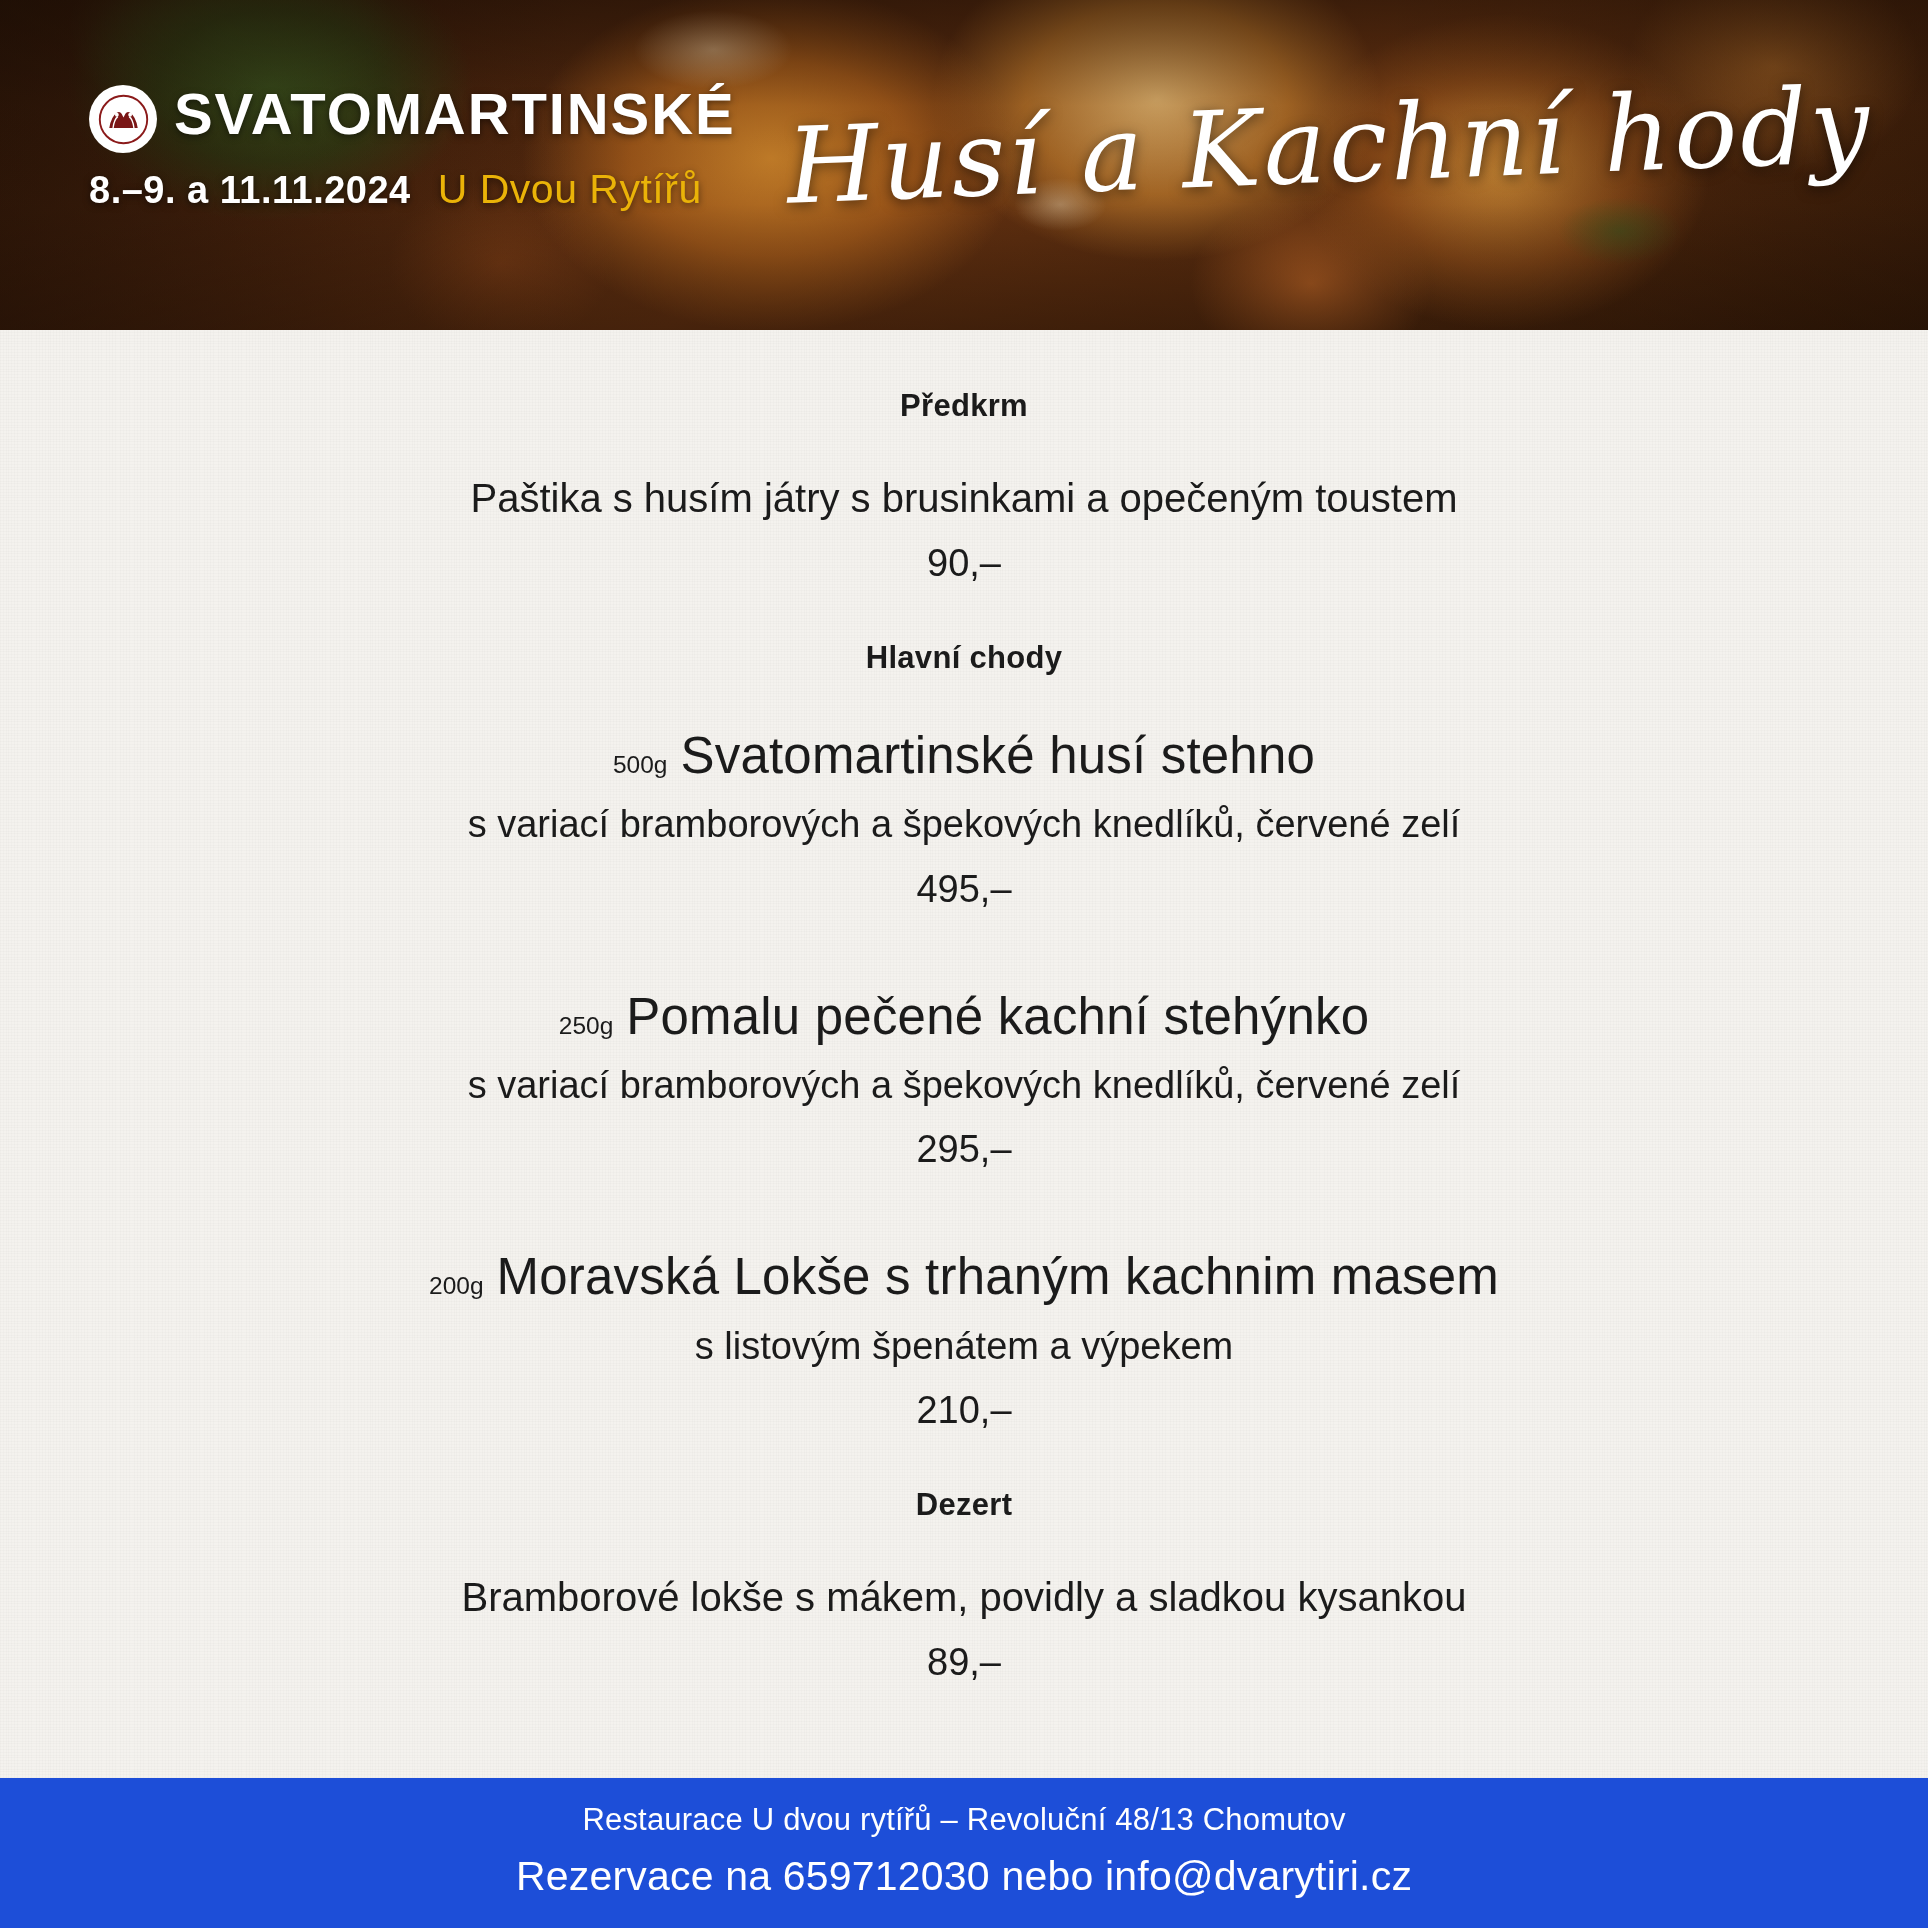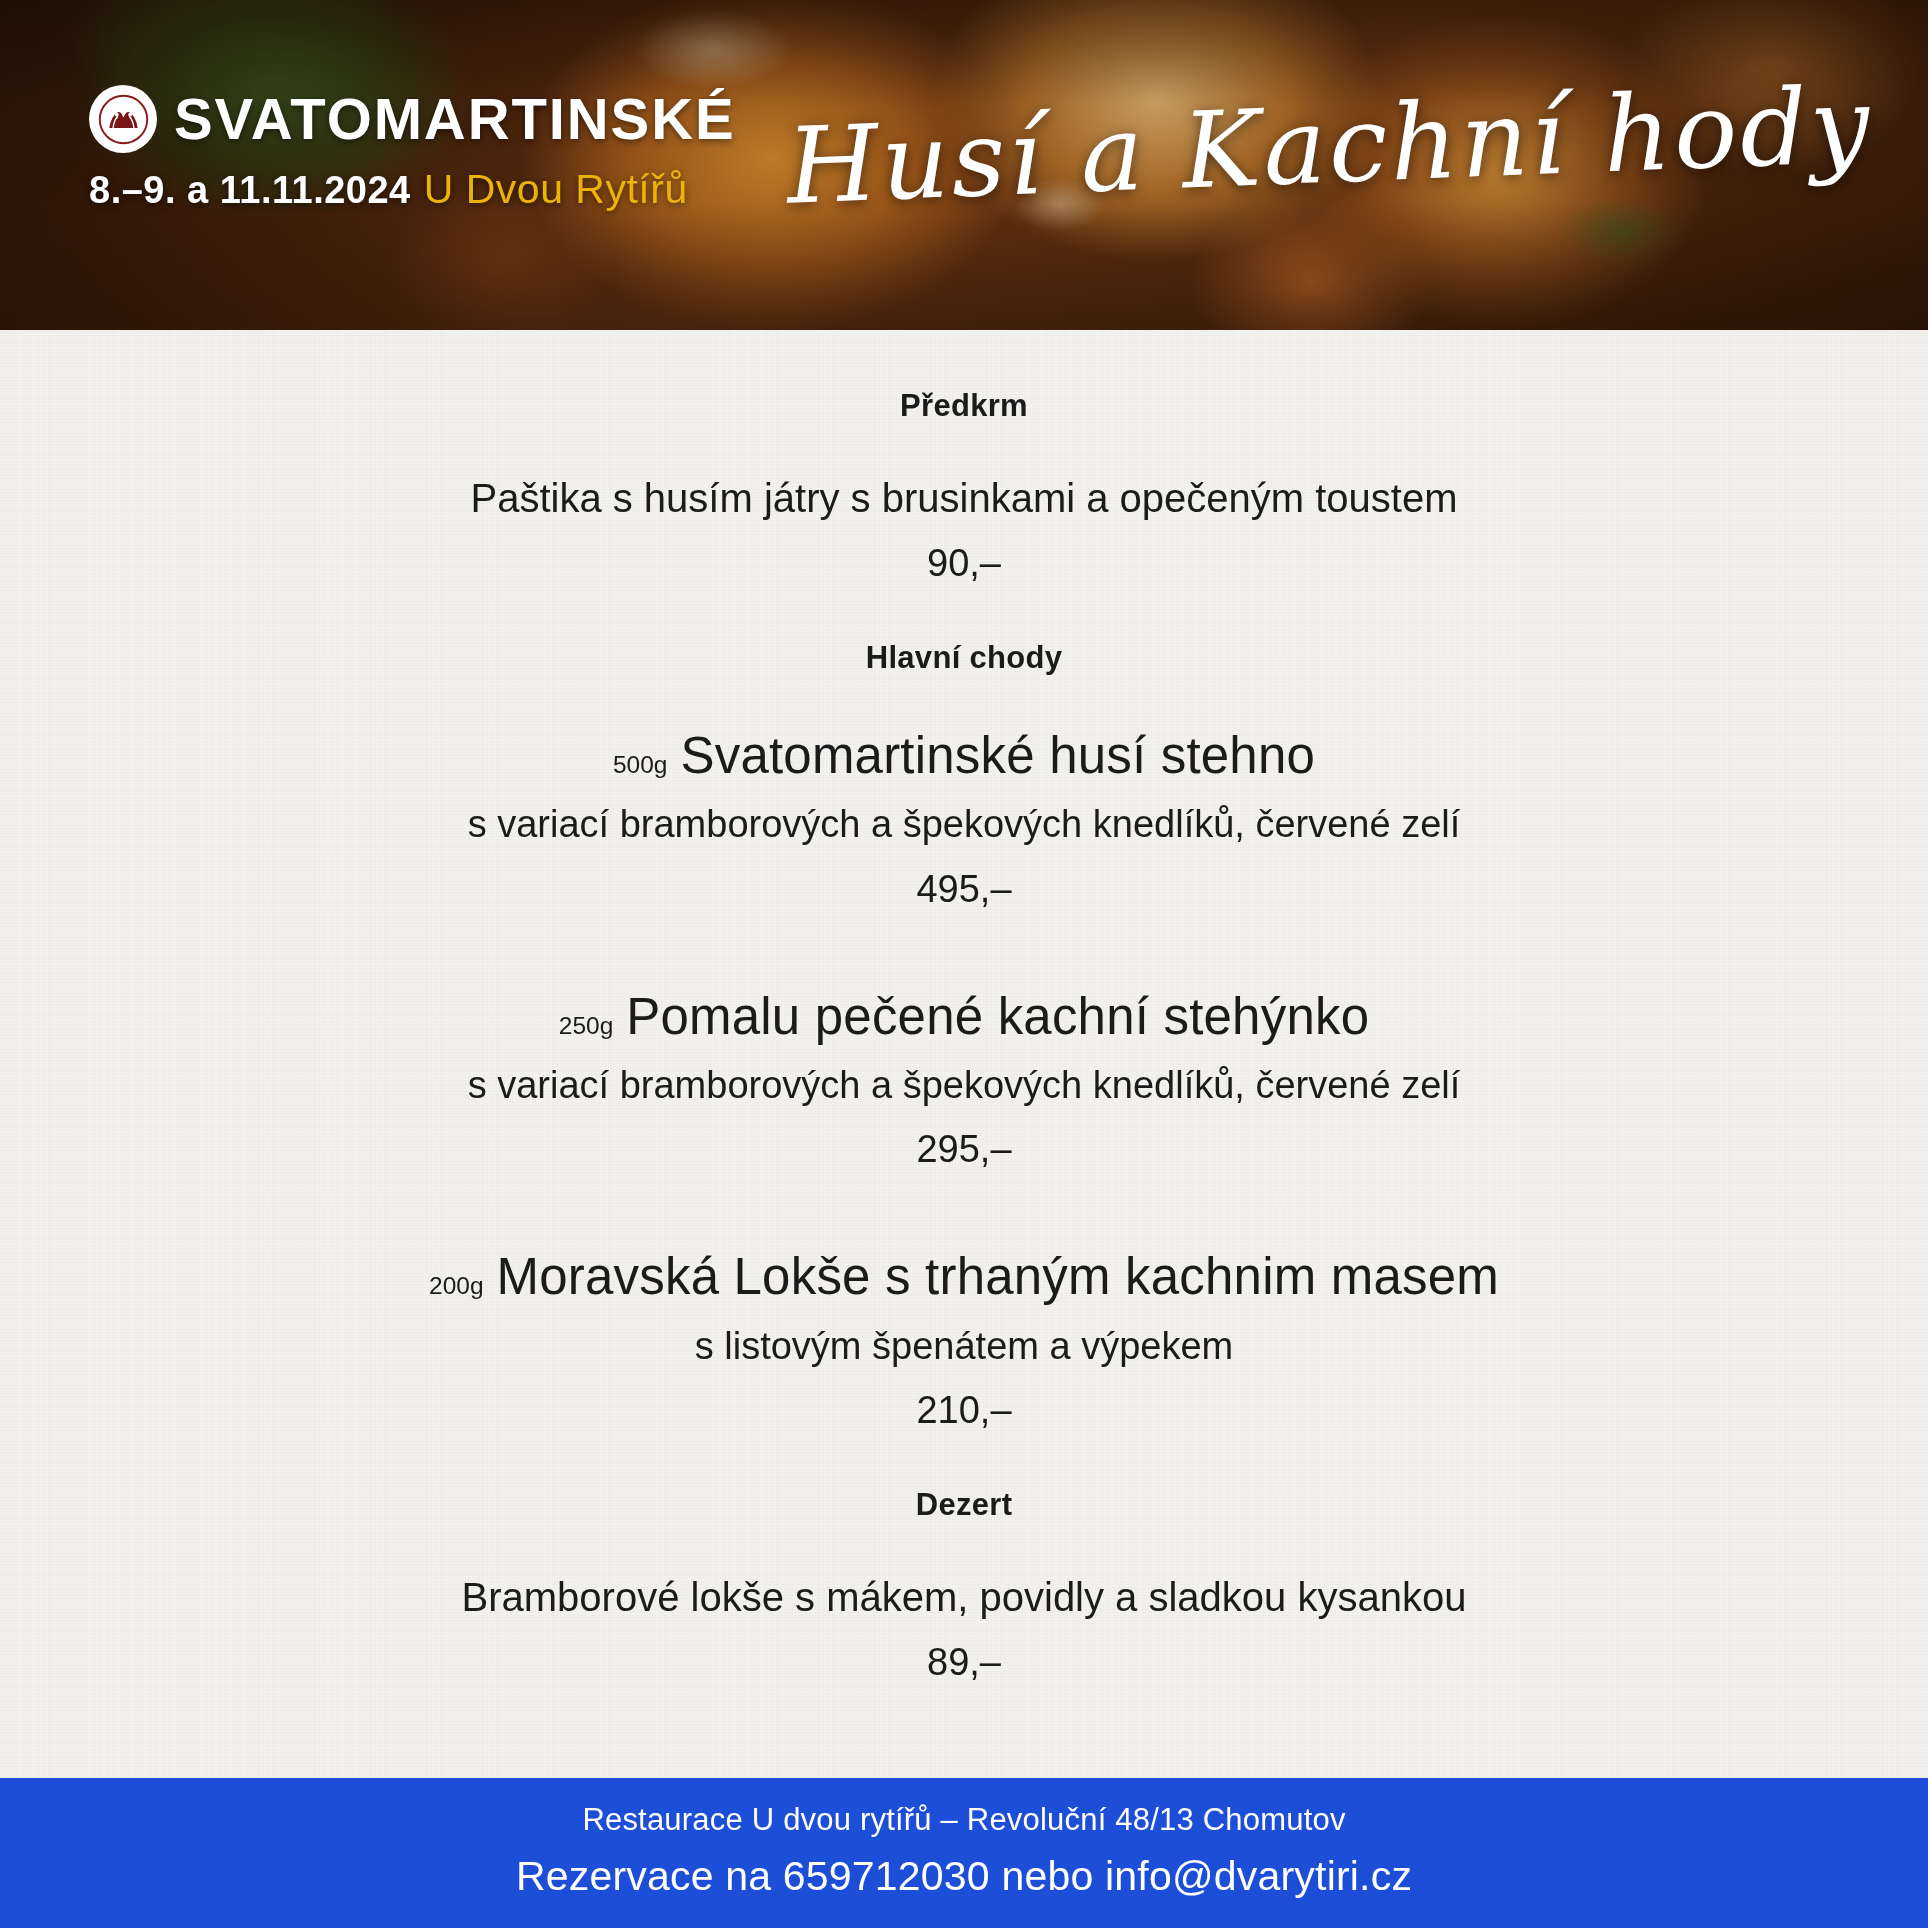--- a/index.html
+++ b/index.html
@@ -69,21 +69,20 @@
 
   .brand-block {
     position: absolute;
     left: 89px;
     top: 85px;
     display: flex;
     flex-direction: column;
   }
   .brand-line1 {
     display: flex;
-    align-items: center;
     gap: 17px;
   }
   .brand-emblem {
     width: 68px;
     height: 68px;
     border-radius: 50%;
     background: #ffffff;
     display: flex;
     align-items: center;
     justify-content: center;
@@ -98,21 +97,21 @@
     font-weight: 700;
     line-height: 1;
     white-space: nowrap;
     font-family: "Liberation Sans", sans-serif;
     text-shadow: 0 1.9px 7.5px rgba(0,0,0,0.5);
   }
   .brand-line2 {
     margin-top: 13px;
     display: flex;
     align-items: baseline;
-    gap: 13px;
+    gap: 27px;
     white-space: nowrap;
   }
   .brand-dates {
     color: #ffffff;
     font-size: 38px;
     font-weight: 700;
     letter-spacing: 0.5px;
     text-shadow: 0 1.9px 7.5px rgba(0,0,0,0.55);
   }
   .brand-venue {

